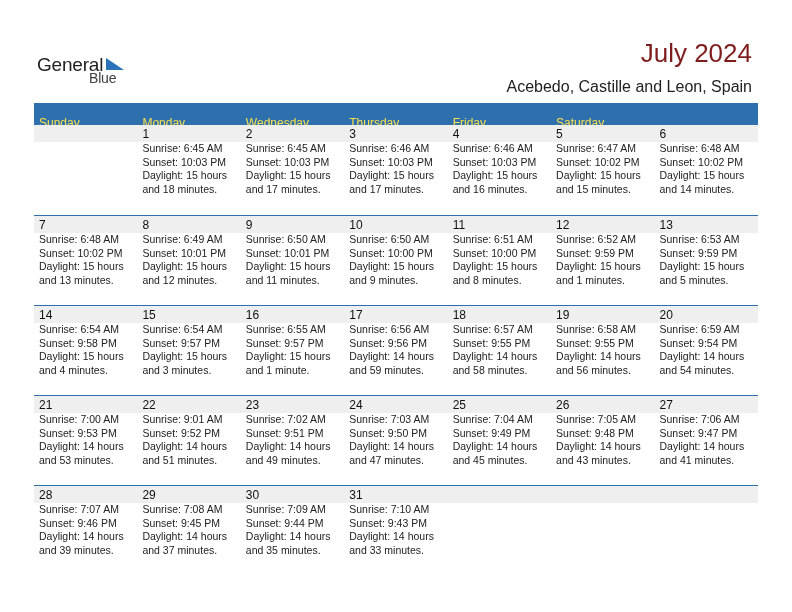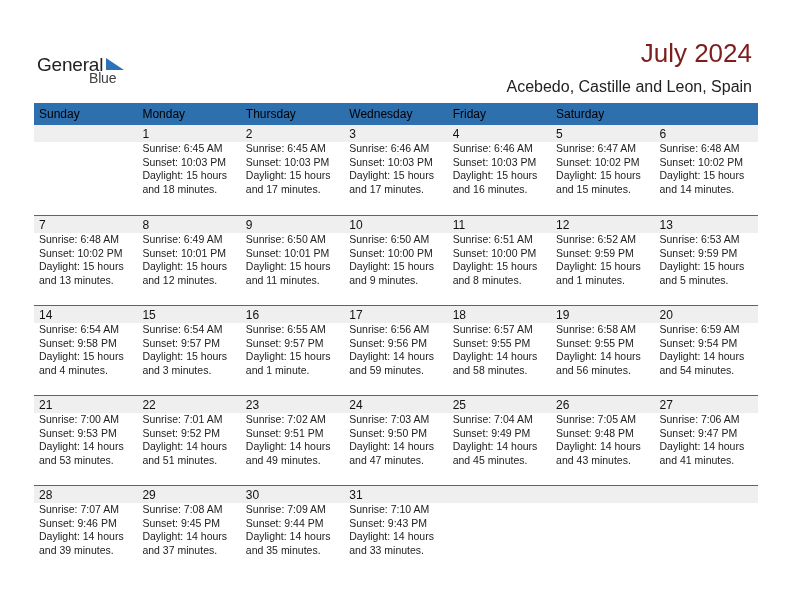--- a/index.html
+++ b/index.html
@@ -11,21 +11,21 @@
   .logo-blue { position: absolute; left: 52px; top: 16px; font-size: 14px; color: #404040; letter-spacing: -0.2px; }
   .logo-tri { position: absolute; left: 69px; top: 4px; width: 0; height: 0;
               border-bottom: 12px solid #2b72b8; border-left: 18px solid transparent; transform: scaleX(-1); }
   .logo-tri { border-left: none; border-right: 18px solid transparent; transform: none; }
 
   .title { position: absolute; right: 40px; top: 38px; font-size: 26px; color: #7f1d1d; }
   .subtitle { position: absolute; right: 40px; top: 78px; font-size: 16px; color: #222; }
 
   .calendar { position: absolute; left: 34px; top: 103px; width: 724px; }
   .head-row { display: flex; background: #2e6fad; height: 22px; }
-  .head-cell { width: 103.43px; color: #000000; font-size: 12px; padding: 4px 0 0 5px; }
+  .head-cell { width: 103.43px; color: #fde047; font-size: 12px; padding: 13px 0 0 5px; }
 
   .week { position: relative; height: 90px; border-top: 1px solid #2e6fad; }
   .week.first { border-top: none; }
   .week .daybar { position: absolute; left: 0; right: 0; top: 0; height: 17px; background: #efefef; }
   .week .cells { position: relative; display: flex; }
   .cell { width: 103.43px; padding-left: 5px; }
   .daynum { font-size: 12px; height: 17px; line-height: 17px; padding-top: 1px; color: #111; }
   .info { font-size: 10.5px; line-height: 13.5px; color: #222; white-space: nowrap; }
 </style>
 </head>
@@ -37,22 +37,22 @@
   <span class="logo-blue">Blue</span>
 </div>
 
 <div class="title">July 2024</div>
 <div class="subtitle">Acebedo, Castille and Leon, Spain</div>
 
 <div class="calendar">
   <div class="head-row">
     <div class="head-cell">Sunday</div>
     <div class="head-cell">Monday</div>
+    <div class="head-cell">Wednesday</div>
     <div class="head-cell">Thursday</div>
-    <div class="head-cell">Wednesday</div>
     <div class="head-cell">Friday</div>
     <div class="head-cell">Saturday</div>
   </div>
   <div id="weeks">
       <div class="week first">
         <div class="daybar"></div>
         <div class="cells">
           <div class="cell"></div>
           <div class="cell">
             <div class="daynum">1</div>
@@ -211,21 +211,21 @@
         <div class="cells">
           <div class="cell">
             <div class="daynum">21</div>
             <div class="info">Sunrise: 7:00 AM</div>
             <div class="info">Sunset: 9:53 PM</div>
             <div class="info">Daylight: 14 hours</div>
             <div class="info">and 53 minutes.</div>
           </div>
           <div class="cell">
             <div class="daynum">22</div>
-            <div class="info">Sunrise: 7:01 AM</div>
+            <div class="info">Sunrise: 9:01 AM</div>
             <div class="info">Sunset: 9:52 PM</div>
             <div class="info">Daylight: 14 hours</div>
             <div class="info">and 51 minutes.</div>
           </div>
           <div class="cell">
             <div class="daynum">23</div>
             <div class="info">Sunrise: 7:02 AM</div>
             <div class="info">Sunset: 9:51 PM</div>
             <div class="info">Daylight: 14 hours</div>
             <div class="info">and 49 minutes.</div>

